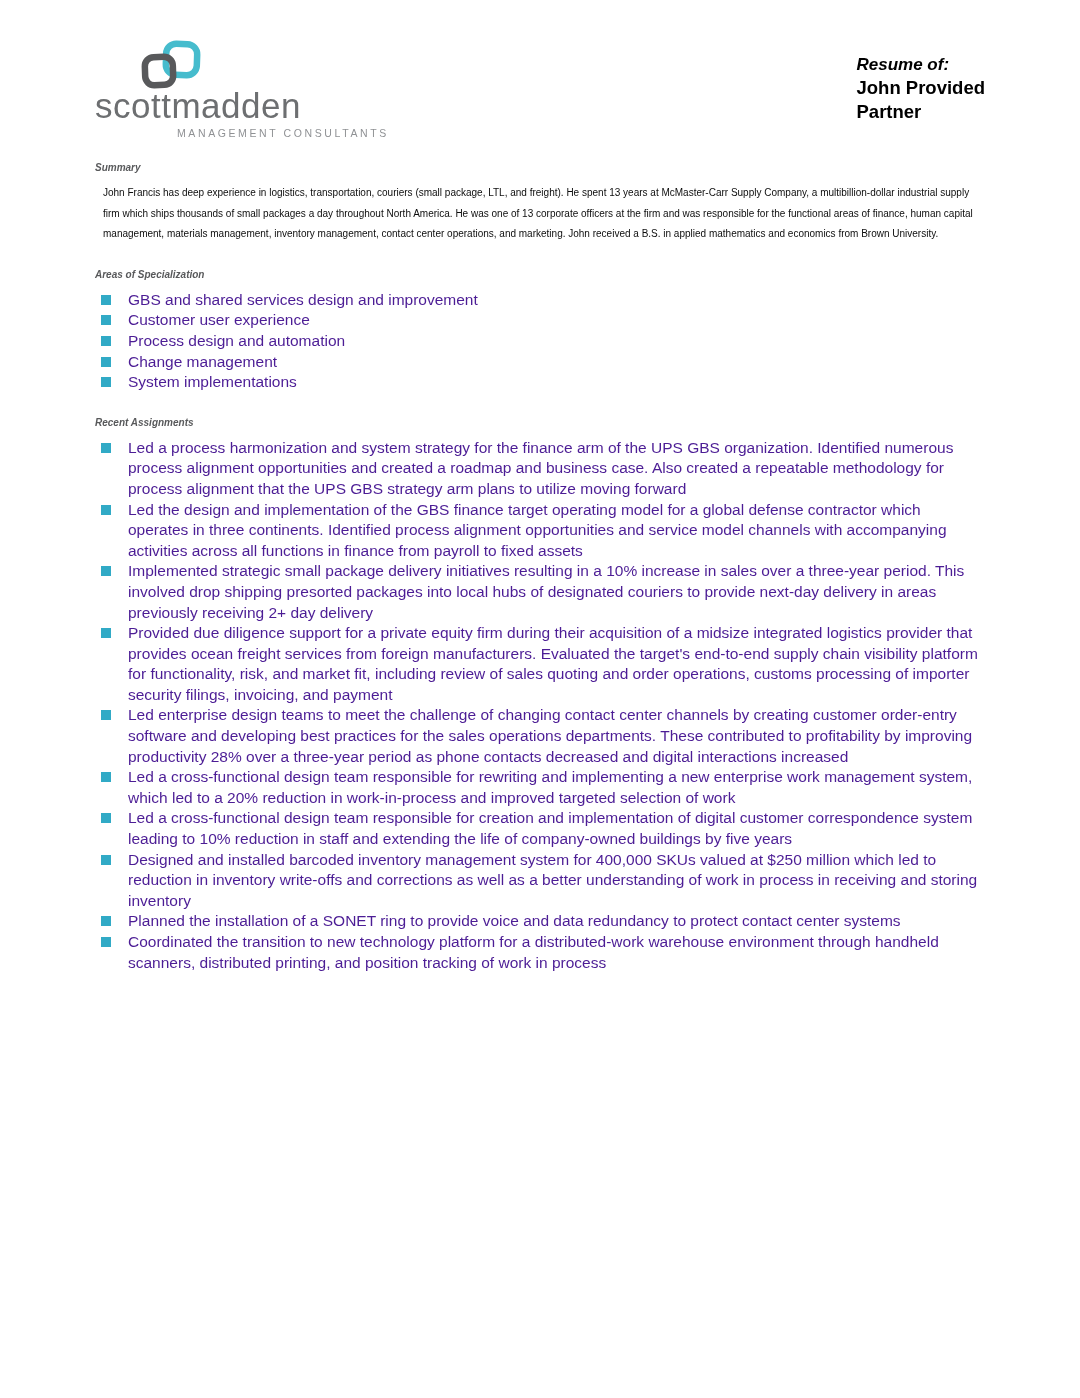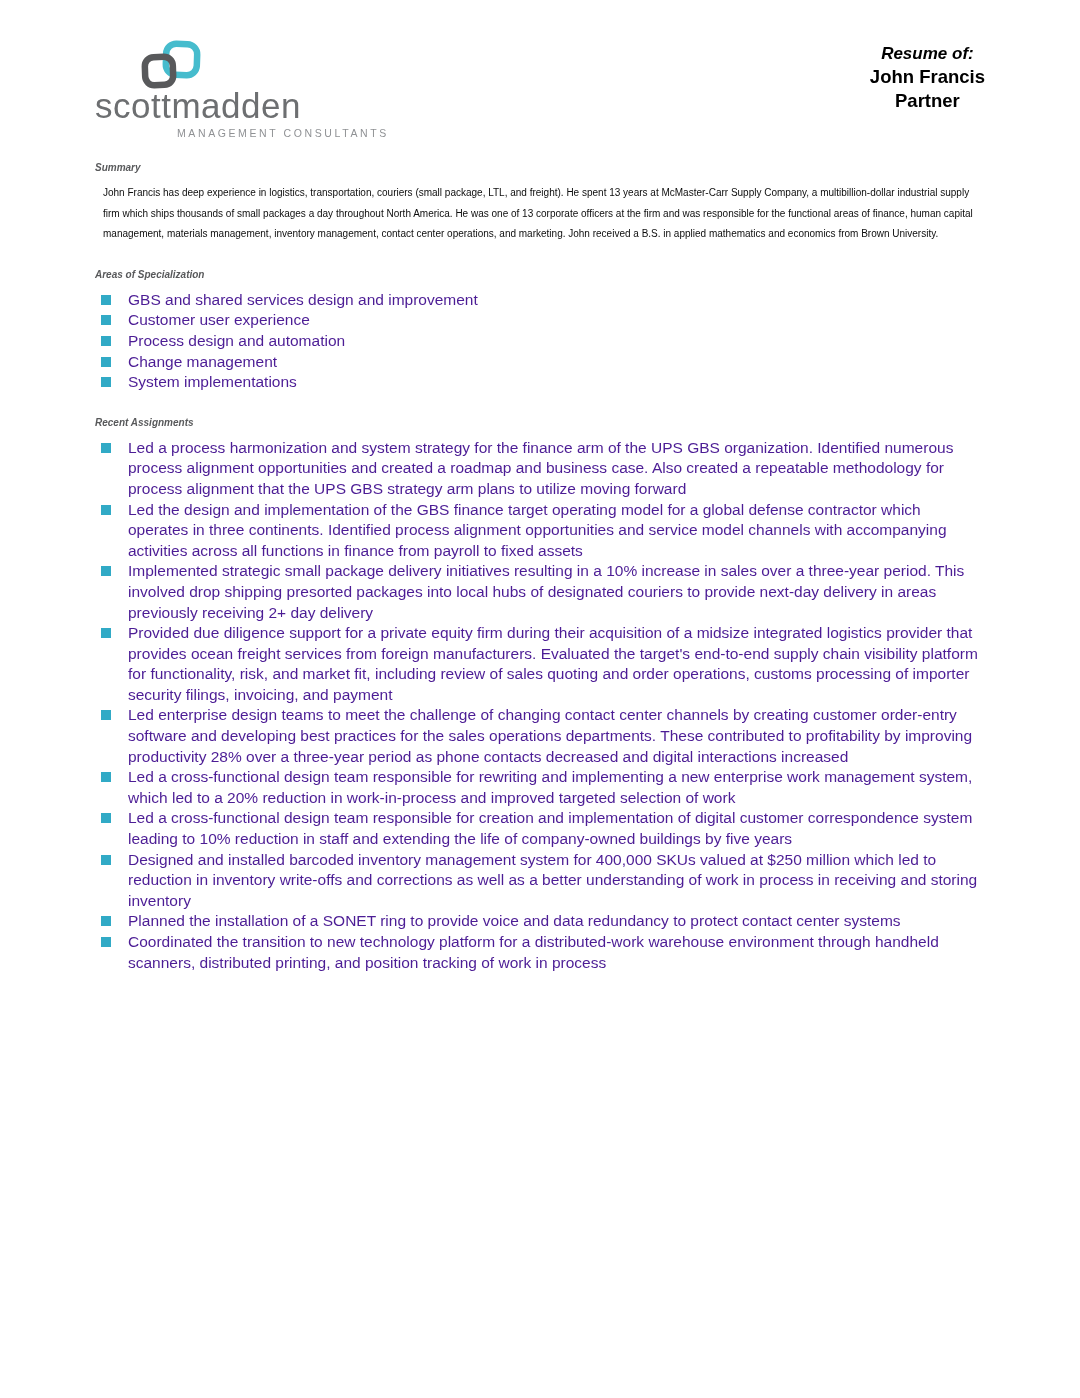--- a/index.html
+++ b/index.html
@@ -30,22 +30,22 @@
     font-size: 10.5px;
     color: #8f9194;
     letter-spacing: 2.6px;
     margin-top: 4px;
     margin-left: 50px;
     padding-left: 32px;
   }
   .header-right {
     position: absolute;
     right: 0;
-    top: 2px;
-    text-align: center;
+    top: 13px;
+    text-align: left;
     color: #000000;
   }
   .resume-of { font-size: 17px; font-style: italic; font-weight: 700; line-height: 23px; }
   .person-name { font-size: 18.5px; font-weight: 700; line-height: 24px; }
   .person-title { font-size: 18.5px; font-weight: 700; line-height: 24px; }
   
   .section-heading {
     font-size: 10px;
     font-weight: 700;
     font-style: italic;
@@ -85,21 +85,21 @@
     <div class="logo-block">
       <svg class="logo-icon" width="64" height="52" viewBox="0 0 64 52">
         <rect x="27" y="4" width="31" height="31" rx="10" fill="none" stroke="#46bccd" stroke-width="6.5" transform="rotate(2 42.5 19.5)"></rect>
         <rect x="6" y="17" width="28" height="28" rx="9" fill="none" stroke="#58595b" stroke-width="6.5" transform="rotate(-2 20 31)"></rect>
       </svg>
       <div class="brand-name">scottmadden</div>
       <div class="brand-tagline">MANAGEMENT CONSULTANTS</div>
     </div>
     <div class="header-right">
       <div class="resume-of">Resume of:</div>
-      <div class="person-name">John Francis</div>
+      <div class="person-name">John Provided</div>
       <div class="person-title">Partner</div>
     </div>
   </div>
 
   <div class="section-heading first">Summary</div>
   <p class="body-par">John Francis has deep experience in logistics, transportation, couriers (small package, LTL, and freight). He spent 13 years at McMaster-Carr Supply Company, a multibillion-dollar industrial supply firm which ships thousands of small packages a day throughout North America. He was one of 13 corporate officers at the firm and was responsible for the functional areas of finance, human capital management, materials management, inventory management, contact center operations, and marketing. John received a B.S. in applied mathematics and economics from Brown University.</p>
 
   <div class="section-heading">Areas of Specialization</div>
   <ul class="bullet-list">
     <li>

